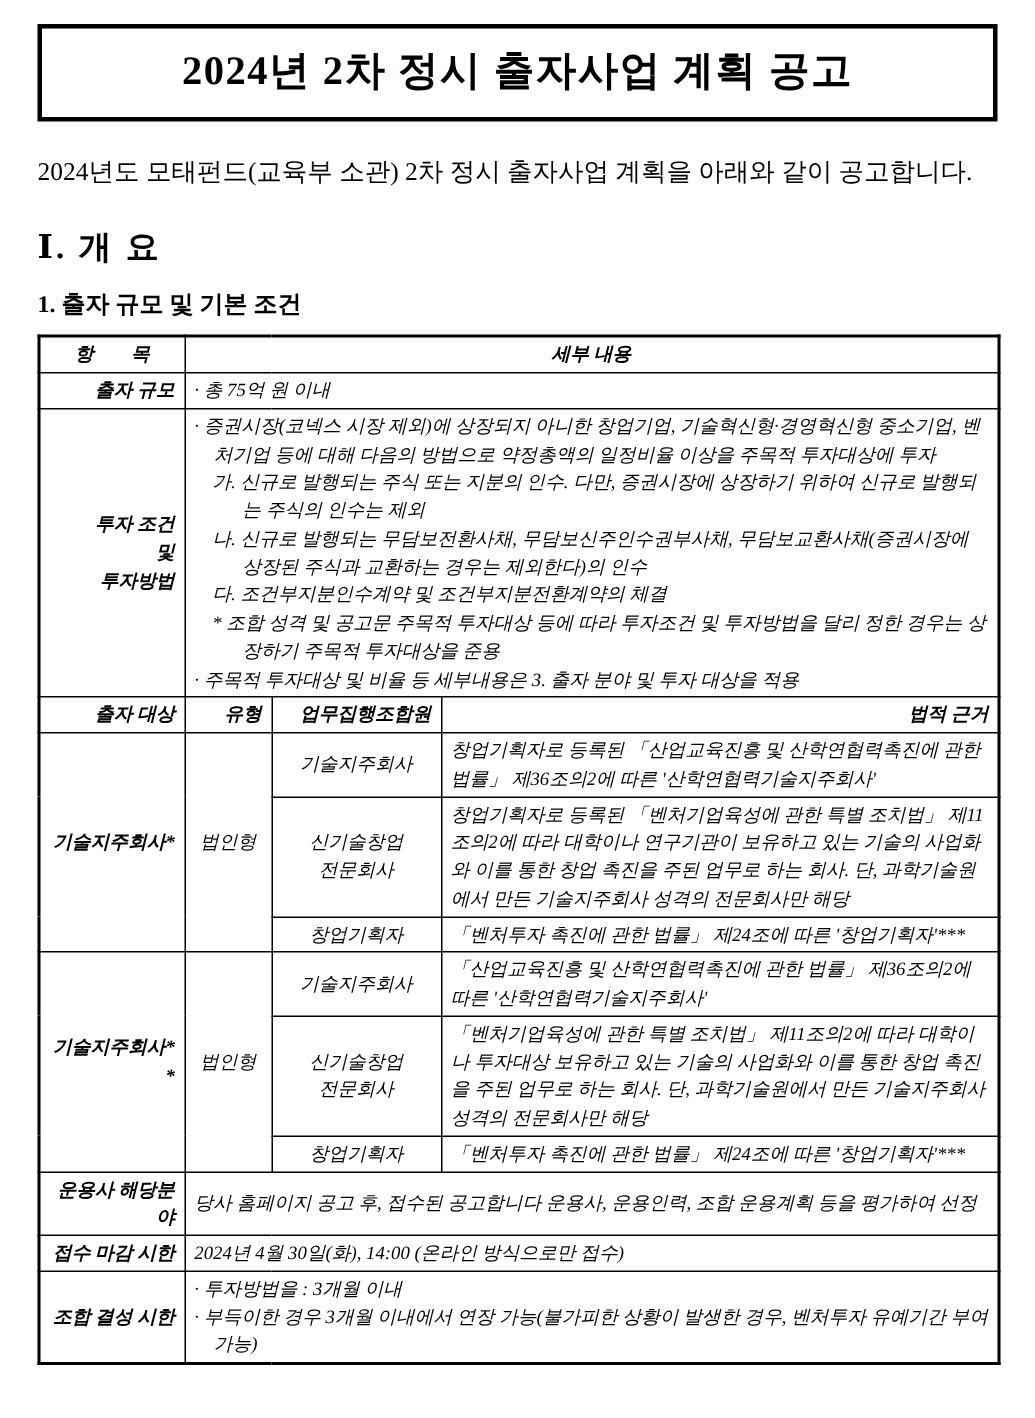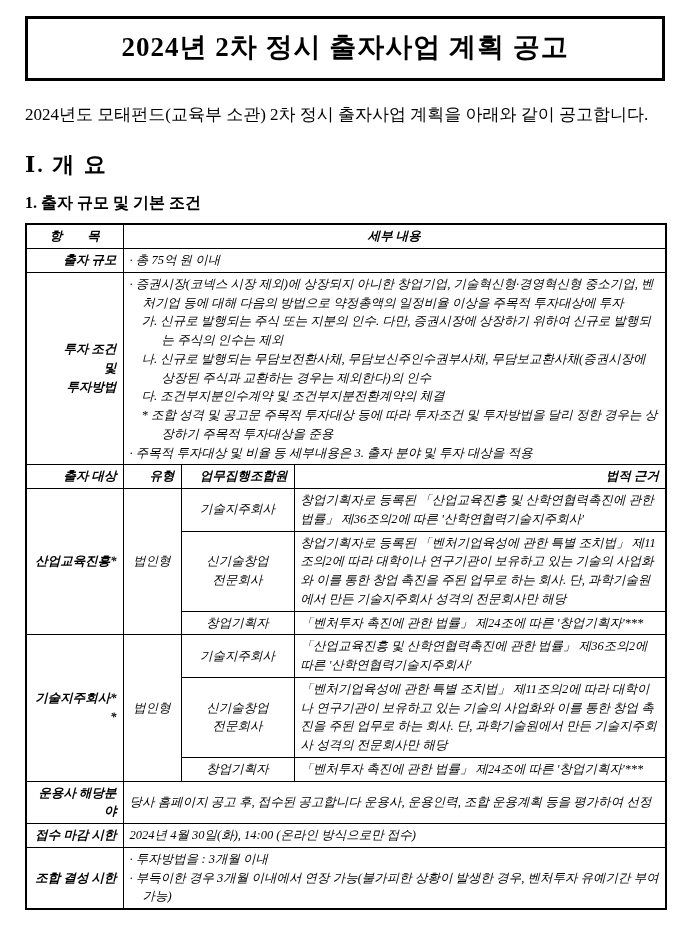--- a/index.html
+++ b/index.html
@@ -126,21 +126,21 @@
     </tr>
 
     <tr>
       <td class="label">출자 대상</td>
       <td class="label">유형</td>
       <td class="label">업무집행조합원</td>
       <td class="label">법적 근거</td>
     </tr>
 
     <tr>
-      <td class="label" rowspan="3">산업교육진흥*</td>
+      <td class="label" rowspan="3">기술지주회사*</td>
       <td class="center" rowspan="3">법인형</td>
       <td class="center">기술지주회사</td>
       <td class="content">창업기획자로 등록된 「산업교육진흥 및 산학연협력촉진에 관한 법률」 제36조의2에 따른 '산학연협력기술지주회사'</td>
     </tr>
     <tr>
       <td class="center pre">신기술창업
 전문회사</td>
       <td class="content">창업기획자로 등록된 「벤처기업육성에 관한 특별 조치법」 제11조의2에 따라 대학이나 연구기관이 보유하고 있는 기술의 사업화와 이를 통한 창업 촉진을 주된 업무로 하는 회사. 단, 과학기술원에서 만든 기술지주회사 성격의 전문회사만 해당</td>
     </tr>
     <tr>
@@ -150,21 +150,21 @@
 
     <tr>
       <td class="label" rowspan="3">기술지주회사**</td>
       <td class="center" rowspan="3">법인형</td>
       <td class="center">기술지주회사</td>
       <td class="content">「산업교육진흥 및 산학연협력촉진에 관한 법률」 제36조의2에 따른 '산학연협력기술지주회사'</td>
     </tr>
     <tr>
       <td class="center pre">신기술창업
 전문회사</td>
-      <td class="content">「벤처기업육성에 관한 특별 조치법」 제11조의2에 따라 대학이나 연구기관이 보유하고 있는 기술의 사업화와 이를 통한 창업 촉진을 주된 업무로 하는 회사. 단, 과학기술원에서 만든 기술지주회사 성격의 전문회사만 해당</td>
+      <td class="content">「벤처기업육성에 관한 특별 조치법」 제11조의2에 따라 대학이나 투자대상 보유하고 있는 기술의 사업화와 이를 통한 창업 촉진을 주된 업무로 하는 회사. 단, 과학기술원에서 만든 기술지주회사 성격의 전문회사만 해당</td>
     </tr>
     <tr>
       <td class="center">창업기획자</td>
       <td class="content">「벤처투자 촉진에 관한 법률」 제24조에 따른 '창업기획자'***</td>
     </tr>
 
     <tr>
       <td class="label">운용사 해당분야</td>
       <td class="content" colspan="3">당사 홈페이지 공고 후, 접수된 공고합니다 운용사, 운용인력, 조합 운용계획 등을 평가하여 선정</td>
     </tr>

